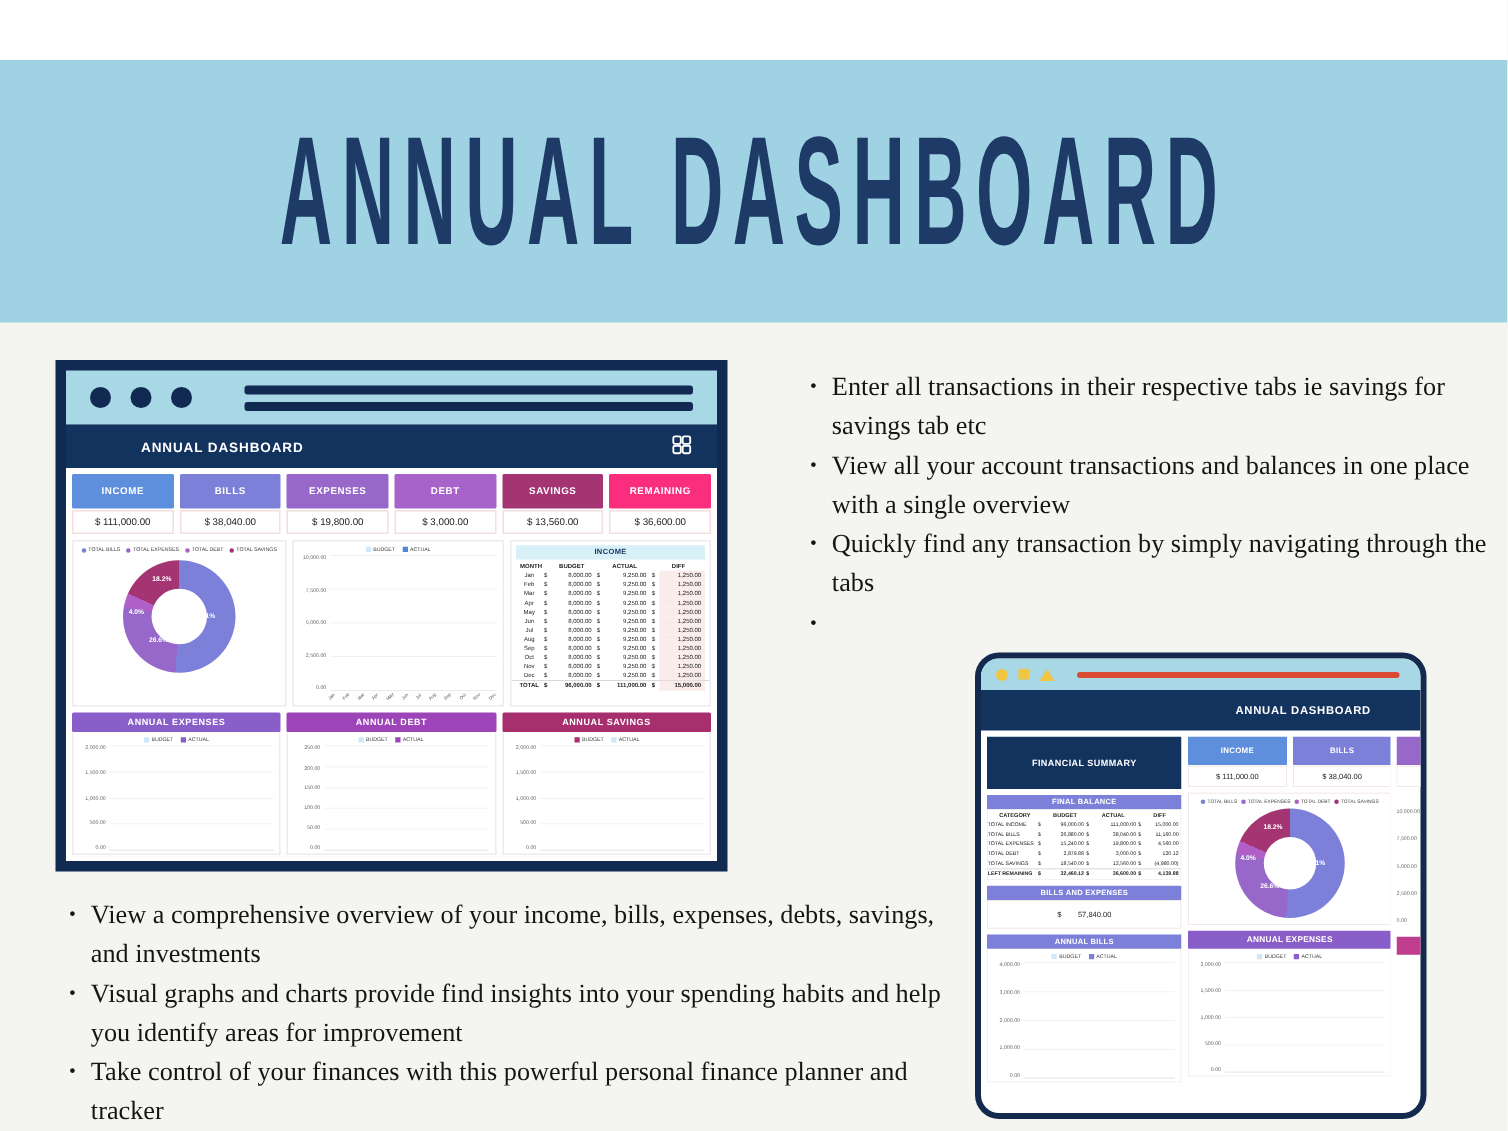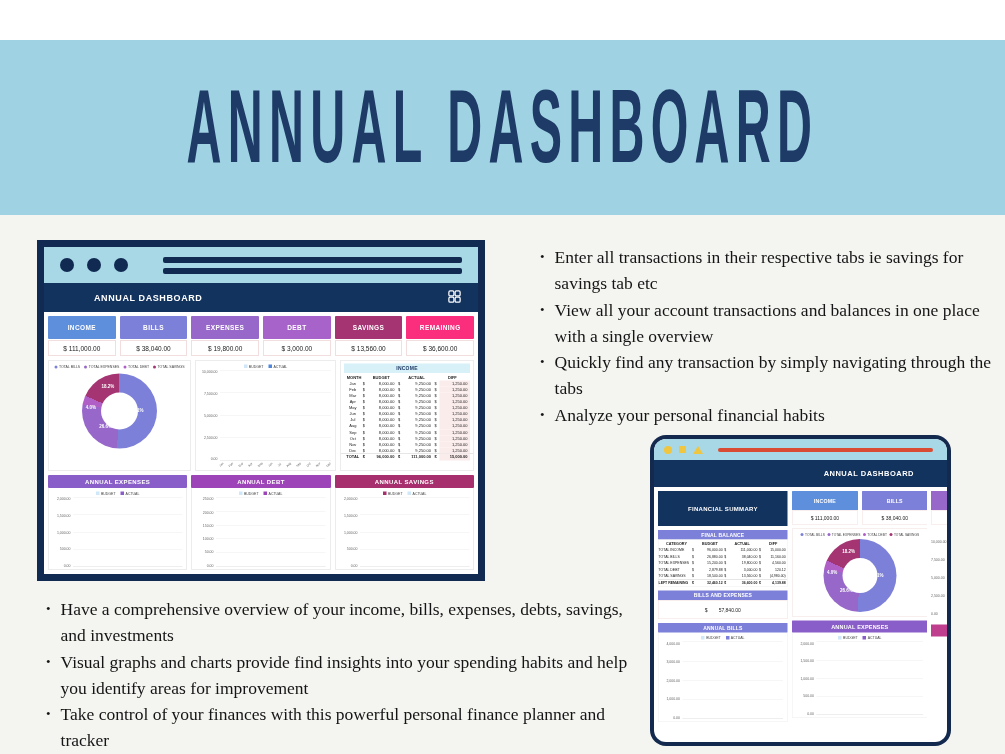--- a/index.html
+++ b/index.html
@@ -149,27 +149,26 @@
     <li>
       <span class="blt">•</span>
       <span>View all your account transactions and balances in one place with a single overview</span>
     </li>
     <li>
       <span class="blt">•</span>
       <span>Quickly find any transaction by simply navigating through the tabs</span>
     </li>
     <li>
       <span class="blt">•</span>
-      <span>Analyze your personal financial habits</span>
     </li>
   </ul>
 <ul class="feat feat-bottom">
     <li>
       <span class="blt">•</span>
-      <span>Have a comprehensive overview of your income, bills, expenses, debts, savings, and investments</span>
+      <span>View a comprehensive overview of your income, bills, expenses, debts, savings, and investments</span>
     </li>
     <li>
       <span class="blt">•</span>
       <span>Visual graphs and charts provide find insights into your spending habits and help you identify areas for improvement</span>
     </li>
     <li>
       <span class="blt">•</span>
       <span>Take control of your finances with this powerful personal finance planner and tracker</span>
     </li>
   </ul>

